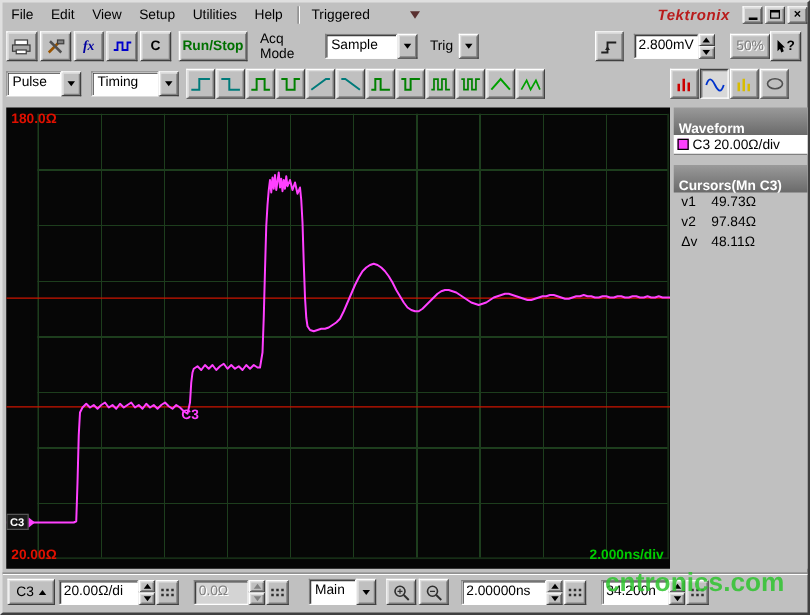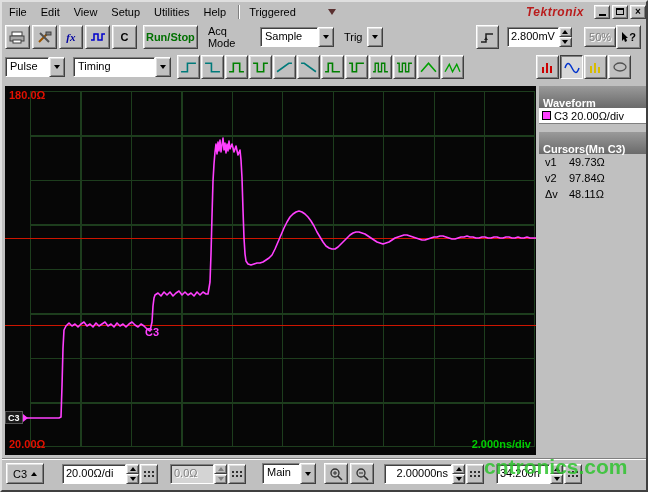--- a/index.html
+++ b/index.html
@@ -185,21 +185,21 @@
     </span>
   </div>
 
   <div class="toolbar2">
     <span class="combo" style="width:60px;">
       <span class="val">Pulse</span>
       <span class="arrow raised btn">
           <span class="tri-down sm"></span>
         </span>
     </span>
-    <span class="combo" style="width:98px; margin-left:8px;">
+    <span class="combo" style="width:70px; margin-left:8px;">
       <span class="val">Timing</span>
       <span class="arrow raised btn">
           <span class="tri-down sm"></span>
         </span>
     </span>
 
     <span style="width:6px;"></span>
     <span class="shape-btn raised btn">
         <svg width="17" height="13" viewBox="0 0 16 12">
           <path d="M1,10 L7,10 L7,2 L15,2" fill="none" stroke="#007a7a" stroke-width="1.5"></path>
@@ -329,21 +329,21 @@
       <span>48.11Ω</span>
     </div>
   </div>
 
   <div class="statusbar">
     <span class="raised btn" style="width:38px; height:21px;">
       <span>C3</span>
       <span class="tri-up sm" style="margin-left:4px;"></span>
     </span>
 
-    <span class="spin" style="margin-left:18px;">
+    <span class="spin" style="margin-left:3px;">
       <span class="field" style="width:64px;">20.00Ω/di</span>
       <span class="spinbtns">
         <span class="raised btn">
             <span class="tri-up sm"></span>
           </span>
         <span class="raised btn">
             <span class="tri-down sm"></span>
           </span>
       </span>
       <span class="padbtn raised btn">
@@ -383,21 +383,21 @@
     </span>
     <span class="raised btn" style="width:24px; height:21px; margin-left:2px;">
       <svg width="14" height="14" viewBox="0 0 14 14">
         <circle cx="6" cy="6" r="4" fill="none" stroke="#303030" stroke-width="1.3"></circle>
         <line x1="9" y1="9" x2="13" y2="13" stroke="#303030" stroke-width="1.6"></line>
         <line x1="4" y1="6" x2="8" y2="6" stroke="#303030"></line>
       </svg>
     </span>
 
     <span class="spin" style="margin-left:10px;">
-      <span class="field" style="width:68px;text-align:right;">2.00000ns</span>
+      <span class="field" style="width:68px;">2.00000ns</span>
       <span class="spinbtns">
         <span class="raised btn">
             <span class="tri-up sm"></span>
           </span>
         <span class="raised btn">
             <span class="tri-down sm"></span>
           </span>
       </span>
       <span class="padbtn raised btn">
           <span class="keypad-dot"></span>

